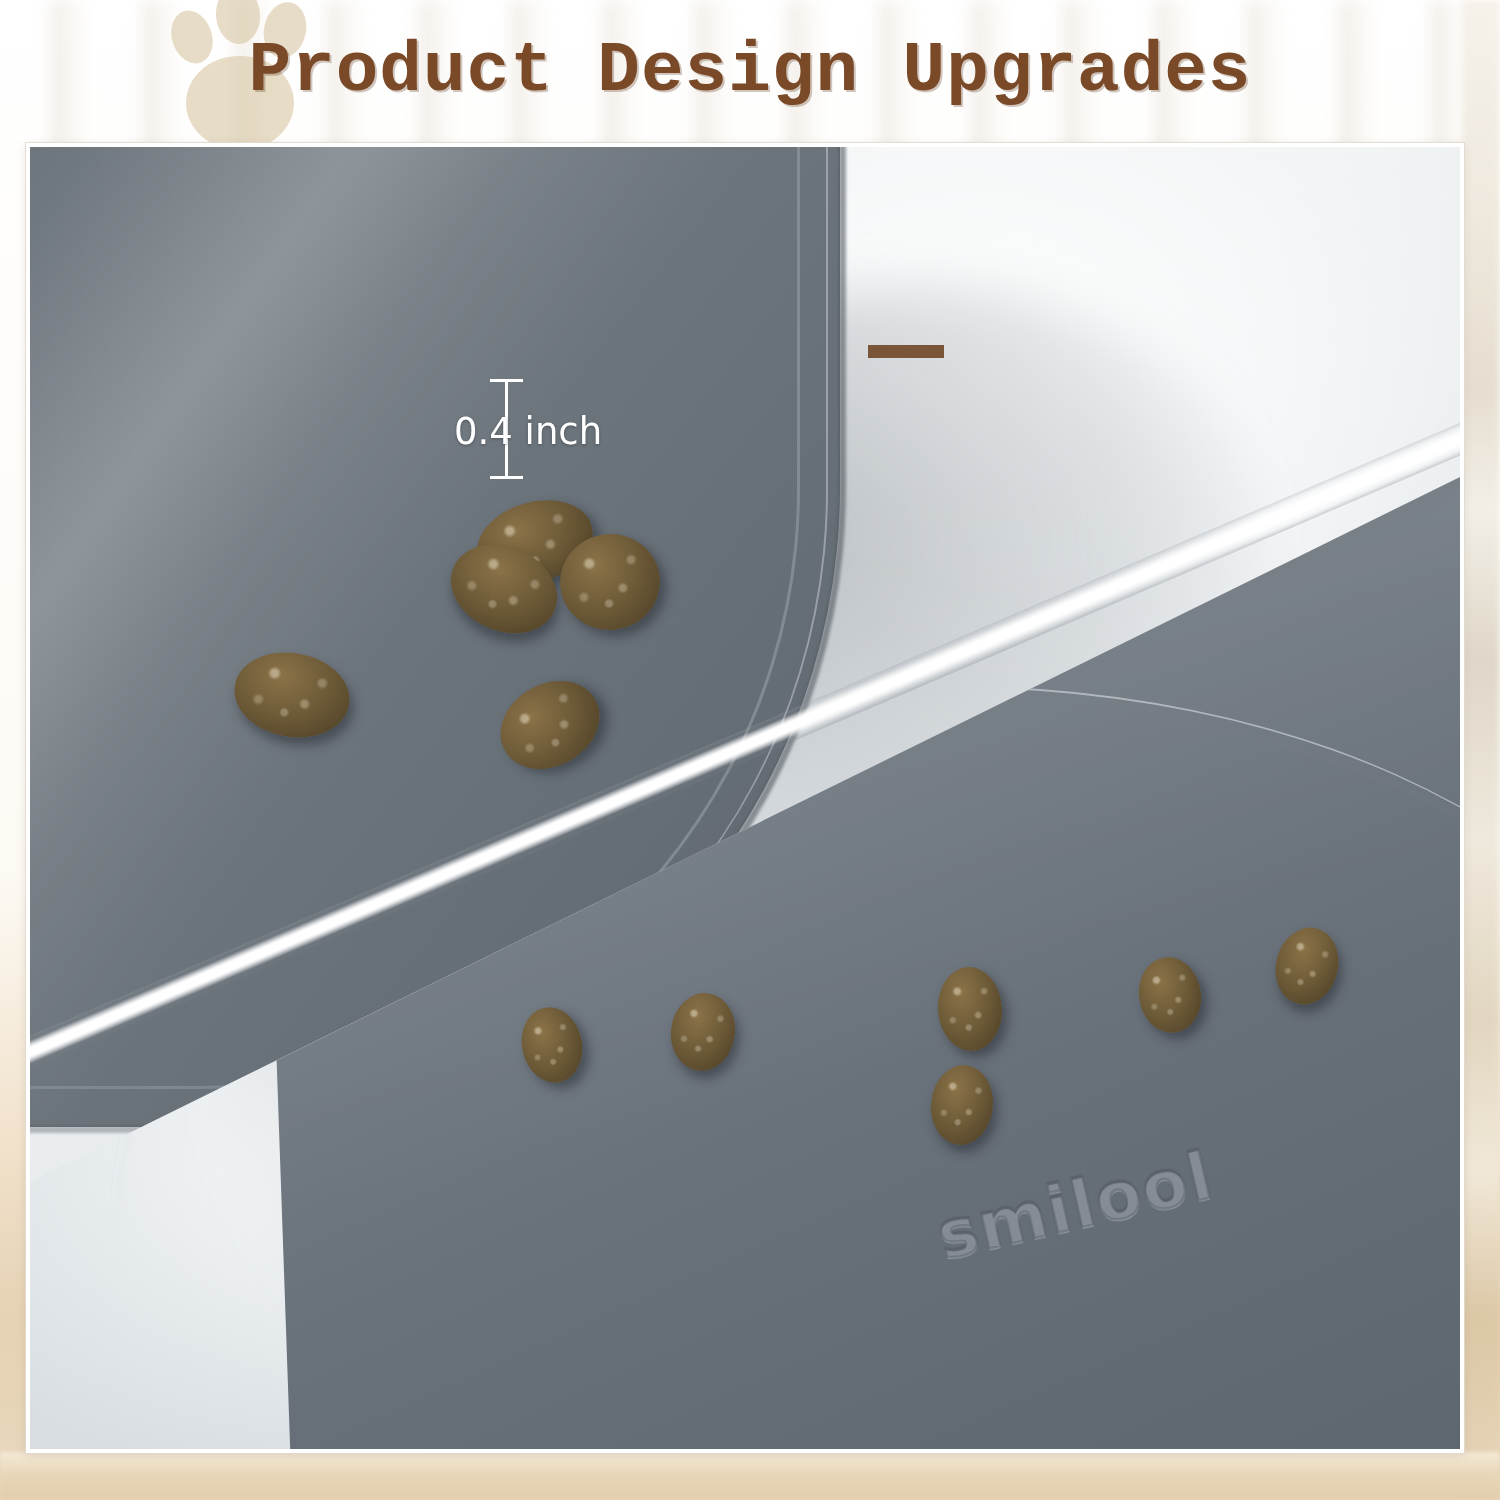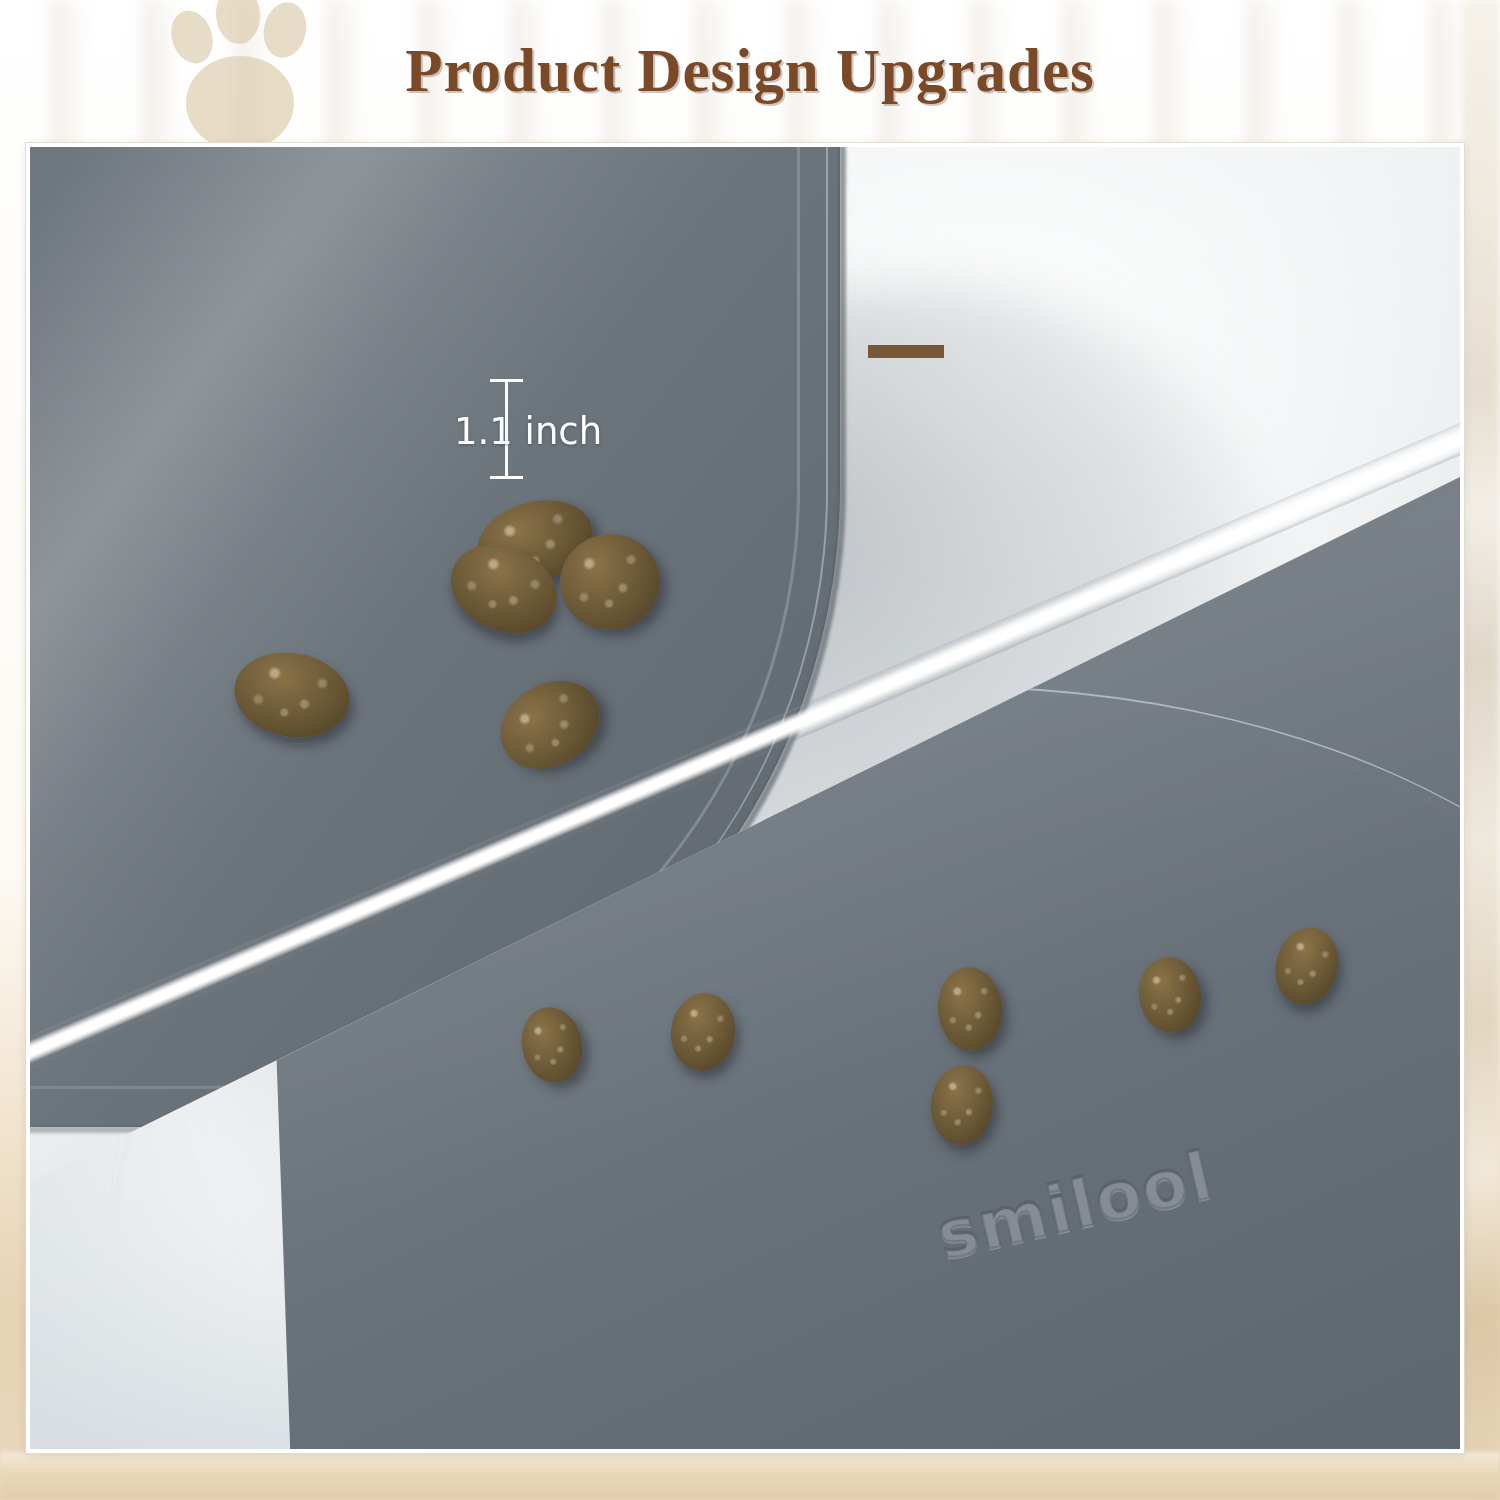--- a/index.html
+++ b/index.html
@@ -44,22 +44,22 @@
   .header{position:absolute;left:0;top:0;width:1500px;height:143px;overflow:hidden;}
   .paw{position:absolute;left:150px;top:-14px;width:176px;height:172px;opacity:.62;}
   .paw i{position:absolute;display:block;background:#d9c8a6;border-radius:50%;}
   .paw .t1{left:22px;top:24px;width:40px;height:54px;transform:rotate(-18deg);}
   .paw .t2{left:66px;top:0px;width:44px;height:58px;transform:rotate(-4deg);}
   .paw .t3{left:114px;top:16px;width:42px;height:56px;transform:rotate(12deg);}
   .paw .pad{left:36px;top:70px;width:108px;height:94px;border-radius:54px/48px;}
 
   .title{
     position:absolute;left:0;top:12px;width:1500px;text-align:center;
-    font-family:Liberation Serif, serif;
-    font-weight:bold;font-size:61px;letter-spacing:1px;line-height:118px;
+    font-family:Liberation Mono, monospace;
+    font-weight:bold;font-size:71px;letter-spacing:1px;line-height:118px;
     color:#7a4a28;
     text-shadow:2px 2px 0 rgba(90,52,26,.28);
     white-space:nowrap;
   }
 
   
   .photo-frame{
     position:absolute;left:26px;top:143px;width:1438px;height:1310px;
     background:#ffffff;
     box-shadow:0 0 0 1px rgba(225,218,205,.9), 0 2px 9px rgba(120,108,92,.18);
@@ -295,21 +295,21 @@
       </div>
 
       <div class="divider"></div>
       <div class="divider-core"></div>
 
       <div class="dim">
         <div class="bar"></div>
         <div class="cap t"></div>
         <div class="cap b"></div>
       </div>
-      <div class="dim-label">1.1 inch</div>
+      <div class="dim-label">0.4 inch</div>
 
       <div class="callout" id="callout-edges">
         <div class="dash"></div>
       </div>
 
     </div>
   </div>
 
 </div>
 

